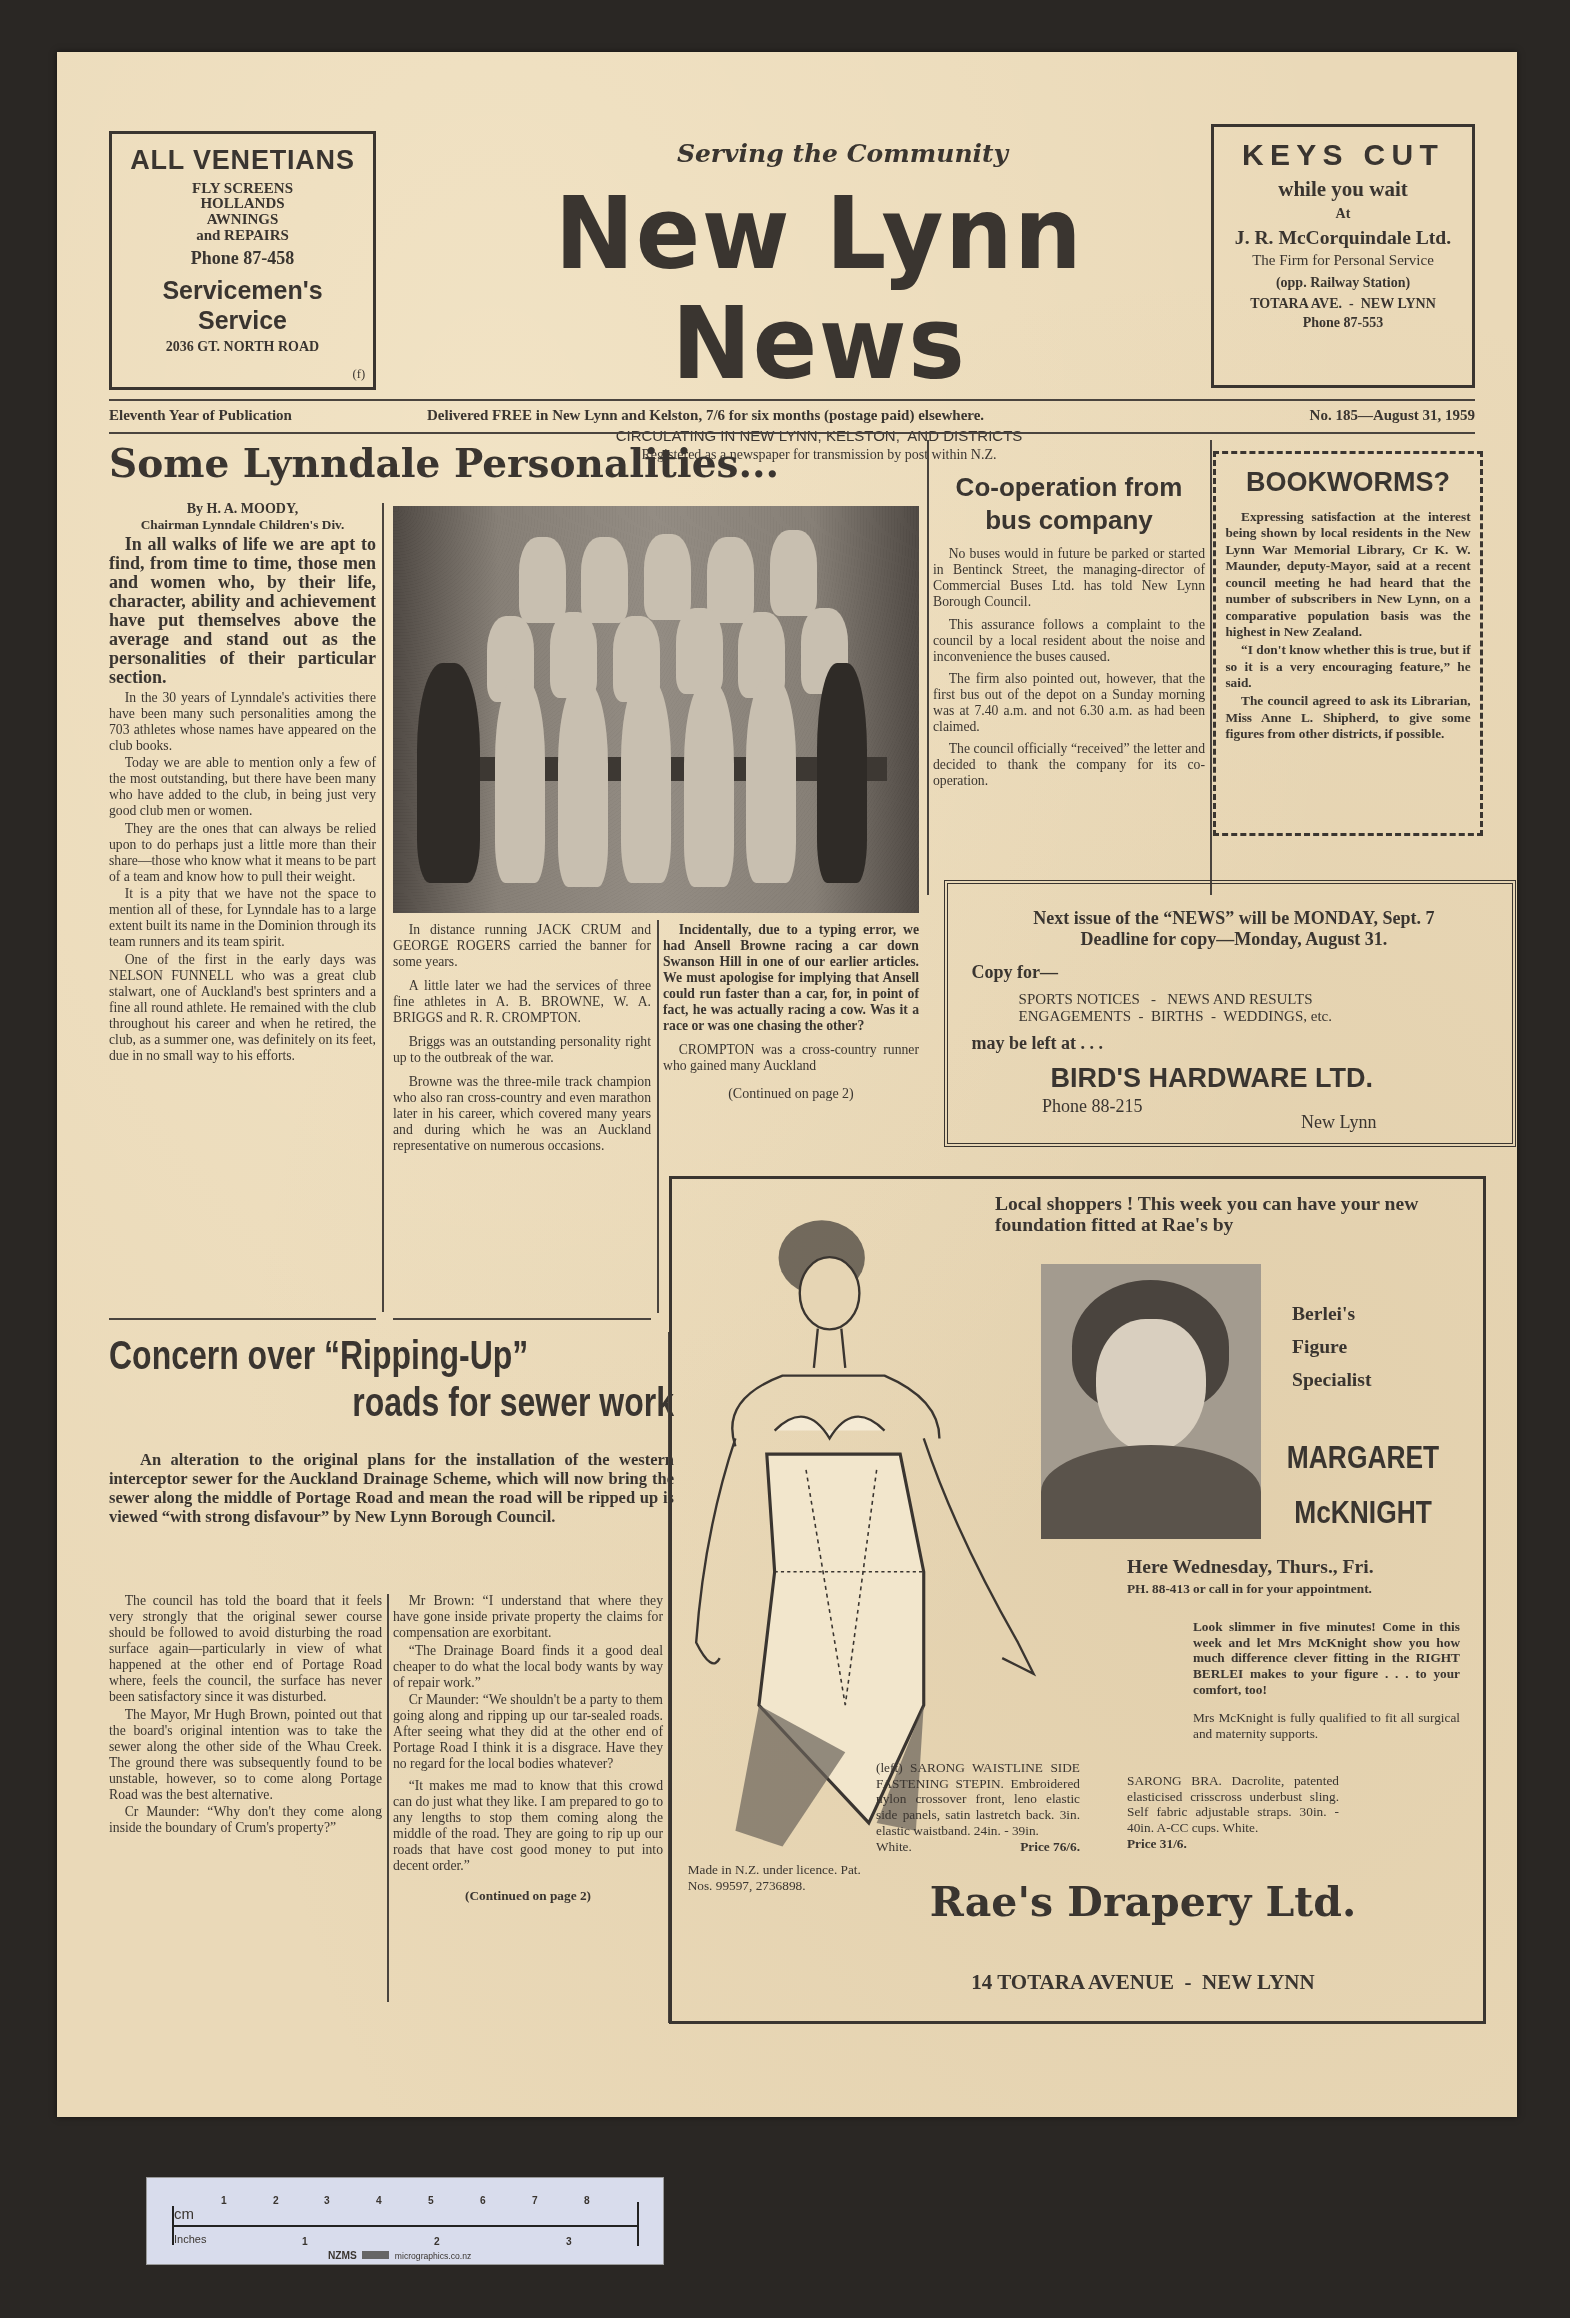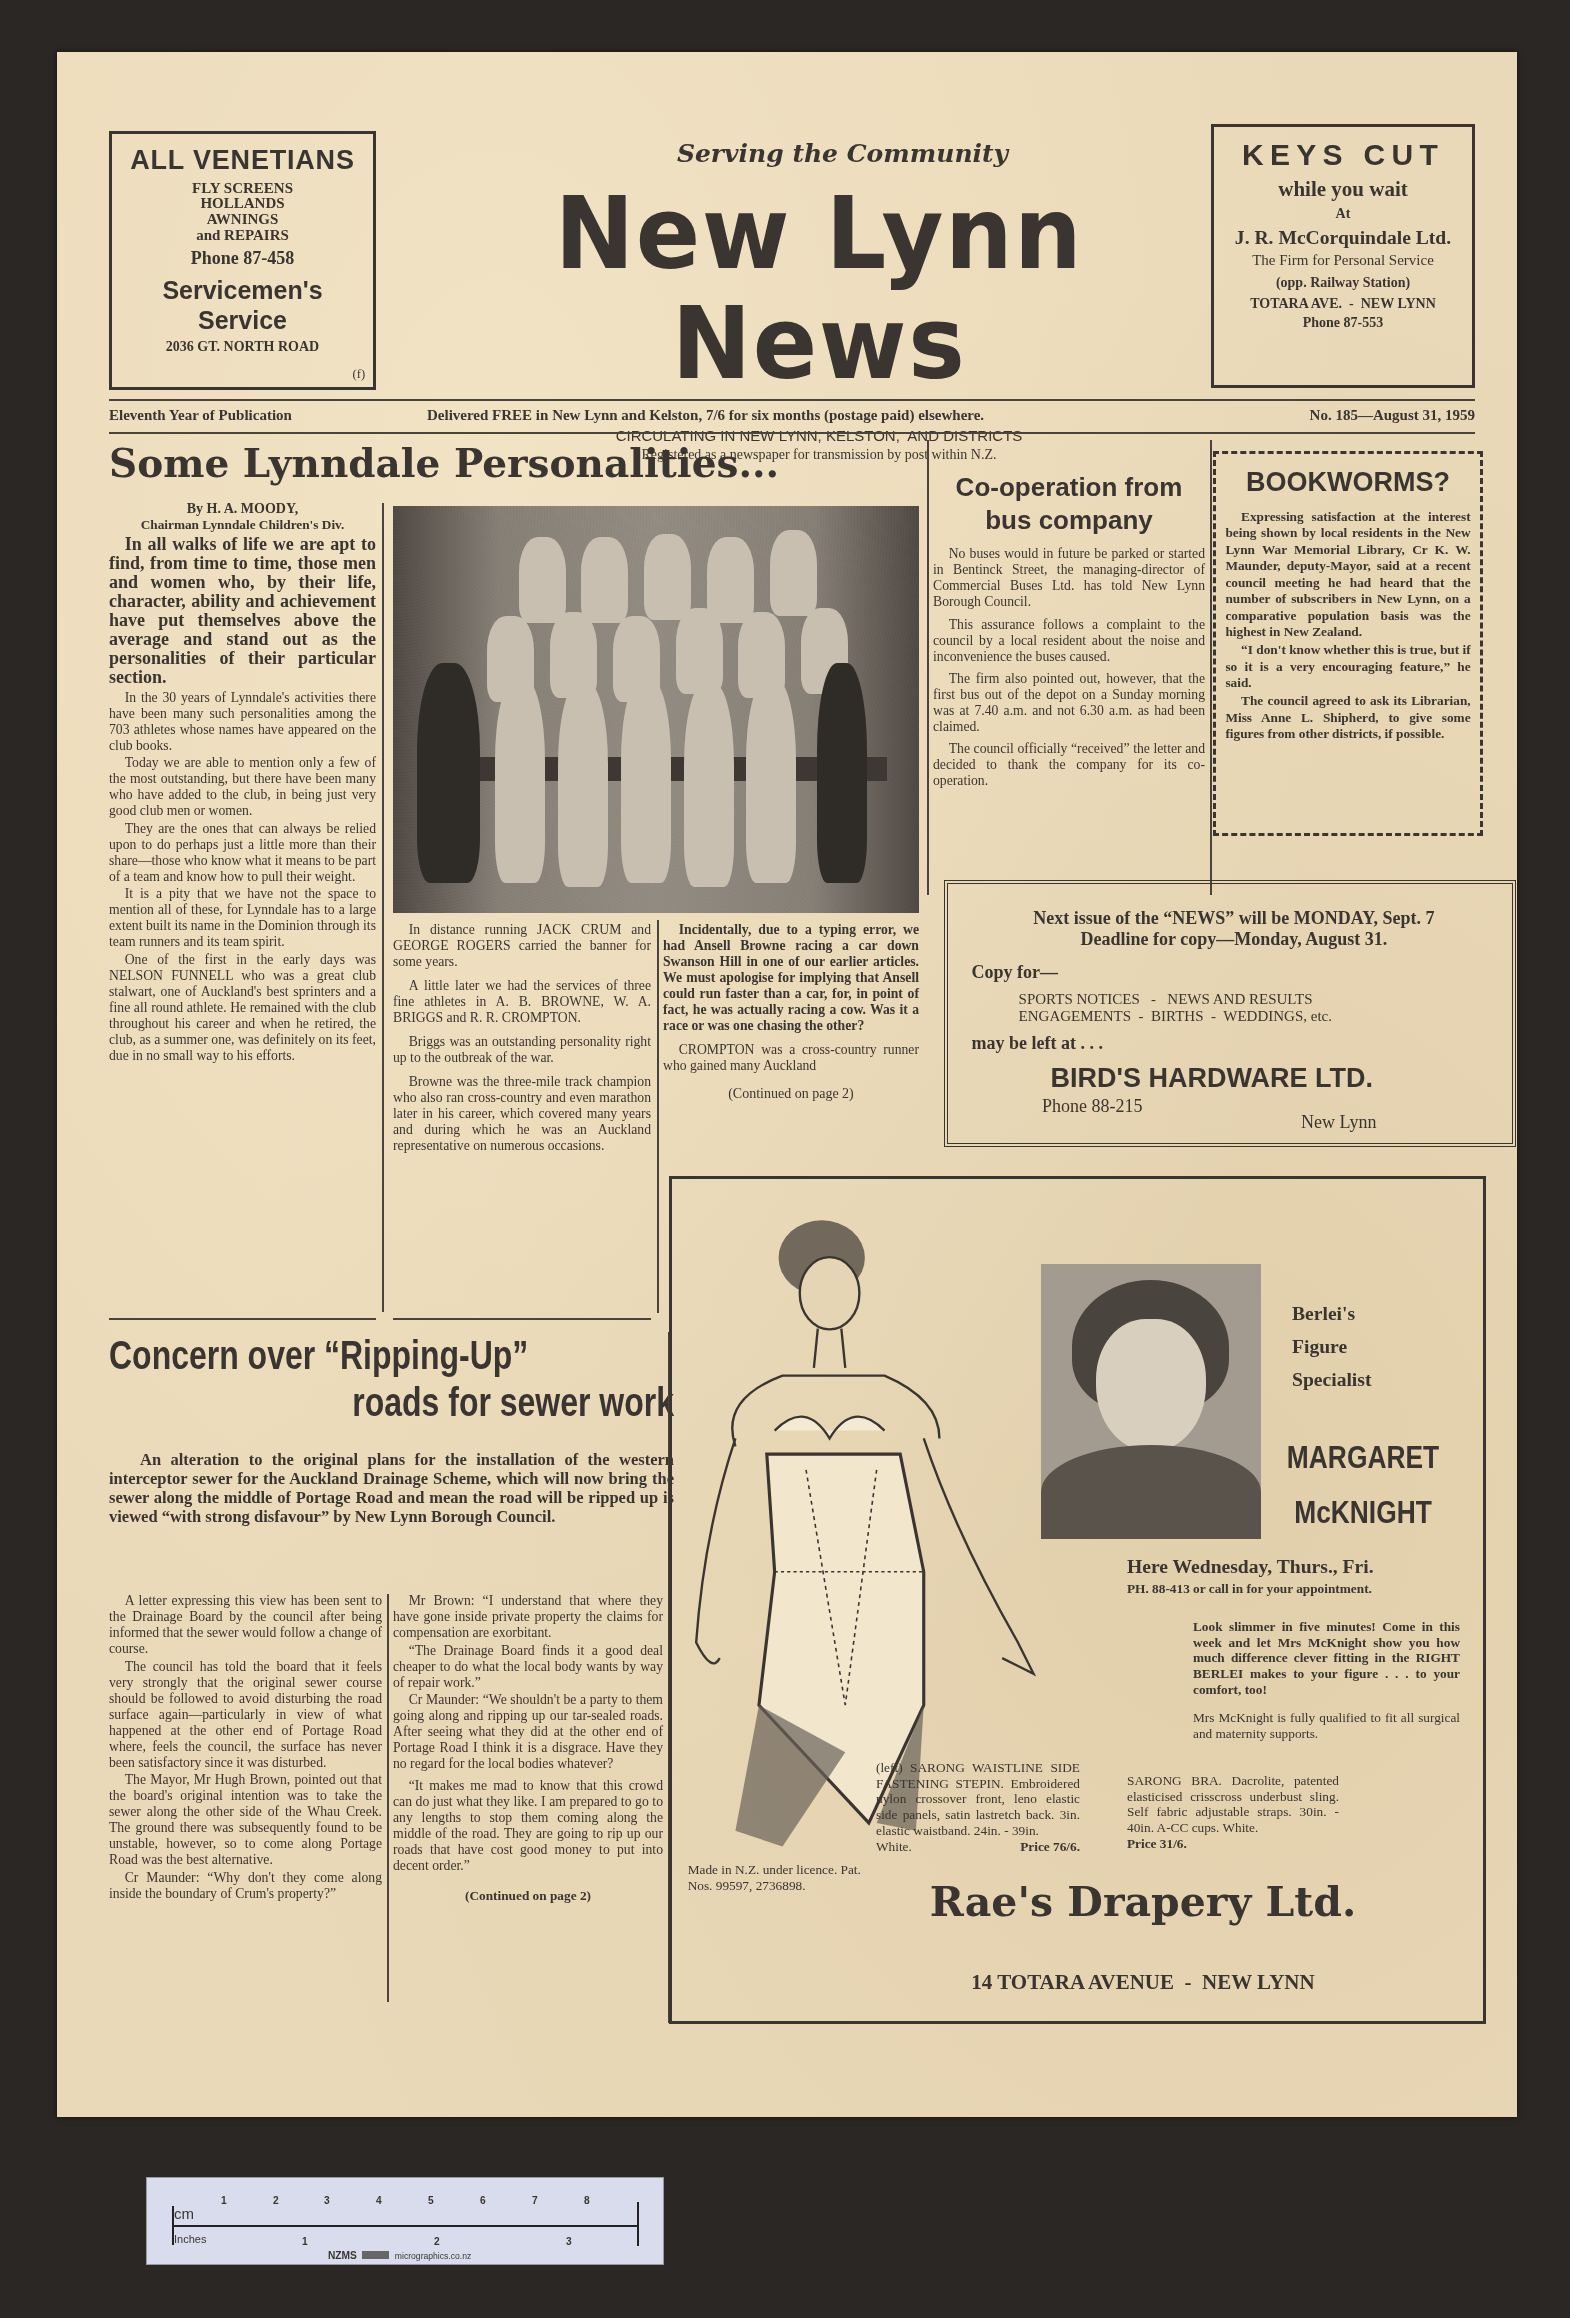--- a/index.html
+++ b/index.html
@@ -163,36 +163,36 @@
     <div class="abs" style="left:353px; top:212px; font-size:18px;margin-top:16px;">New Lynn</div>
   </div>
 
   <div class="abs" style="left:52px; top:1280px; width:565px;">
     <div class="sans bold" style="font-size:41px; line-height:47px; transform:scaleX(0.78); transform-origin:left top; white-space:nowrap;">Concern over “Ripping-Up”</div>
     <div class="sans bold" style="font-size:41px; line-height:47px; transform:scaleX(0.78); transform-origin:right top; text-align:right; white-space:nowrap; margin-right:0;">roads for sewer work</div>
     <div class="bold justify" style="font-size:16.5px; line-height:19px; text-indent:31px; margin-top:23.6px;">An alteration to the original plans for the installation of the western interceptor sewer for the Auckland Drainage Scheme, which will now bring the sewer along the middle of Portage Road and mean the road will be ripped up is viewed “with strong disfavour” by New Lynn Borough Council.</div>
   </div>
 
   <div class="abs col-text" style="left:52px; top:1541px; width:273px;">
-    <p>A letter expressing this view has been sent to the Drainage Board by the council after being informed that the sewer would follow a change of course.</p>
     <p>The council has told the board that it feels very strongly that the original sewer course should be followed to avoid disturbing the road surface again—particularly in view of what happened at the other end of Portage Road where, feels the council, the surface has never been satisfactory since it was disturbed.</p>
     <p>The Mayor, Mr Hugh Brown, pointed out that the board's original intention was to take the sewer along the other side of the Whau Creek. The ground there was subsequently found to be unstable, however, so to come along Portage Road was the best alternative.</p>
     <p>Cr Maunder: “Why don't they come along inside the boundary of Crum's property?”</p>
   </div>
   <div class="vrule" style="left:330px; top:1542px; height:408px;"></div>
   <div class="abs col-text" style="left:336px; top:1541px; width:270px;">
     <p>Mr Brown: “I understand that where they have gone inside private property the claims for compensation are exorbitant.</p>
     <p>“The Drainage Board finds it a good deal cheaper to do what the local body wants by way of repair work.”</p>
     <p>Cr Maunder: “We shouldn't be a party to them going along and ripping up our tar-sealed roads. After seeing what they did at the other end of Portage Road I think it is a disgrace. Have they no regard for the local bodies whatever?</p>
     <p style="margin-top:6.3px;">“It makes me mad to know that this crowd can do just what they like. I am prepared to go to any lengths to stop them coming along the middle of the road. They are going to rip up our roads that have cost good money to put into decent order.”</p>
     <div class="center bold" style="margin-top:14px; font-size:13.3px;">(Continued on page 2)</div>
   </div>
   <div class="vrule" style="left:611px; top:1280px; height:691px;"></div>
 
   <div class="abs box" style="left:612px; top:1124px; width:817px; height:848px;">
+    <div class="abs bold" style="left:323px; top:14px; width:471px; font-size:19.6px; line-height:21px;">Local shoppers !  This week you can have your new foundation fitted at Rae's by</div>
 
     <div class="abs" style="left:15.7px; top:23.6px; width:393px; height:667px;">
       <svg width="393" height="667" viewBox="0 0 500 850">
         <ellipse cx="170" cy="70" rx="55" ry="48" fill="#4a443e" opacity="0.75"></ellipse>
         <ellipse cx="180" cy="115" rx="38" ry="46" fill="#e6d5b4" stroke="#3a3530" stroke-width="3"></ellipse>
         <path d="M165 160 L160 210 M195 160 L200 210" stroke="#3a3530" stroke-width="3" fill="none"></path>
         <path d="M60 310 Q40 250 120 220 L250 220 Q320 250 320 300" stroke="#3a3530" stroke-width="3" fill="none"></path>
         <path d="M110 290 Q150 250 180 300 Q210 250 250 290" stroke="#3a3530" stroke-width="3" fill="#f4ead4"></path>
         <path d="M100 320 L110 470 L90 640 L230 790 L300 640 L300 470 L270 320 Z" fill="#f2e6cc" stroke="#3a3530" stroke-width="4"></path>
         <path d="M110 470 L300 470" stroke="#3a3530" stroke-width="2" stroke-dasharray="4 4"></path>

